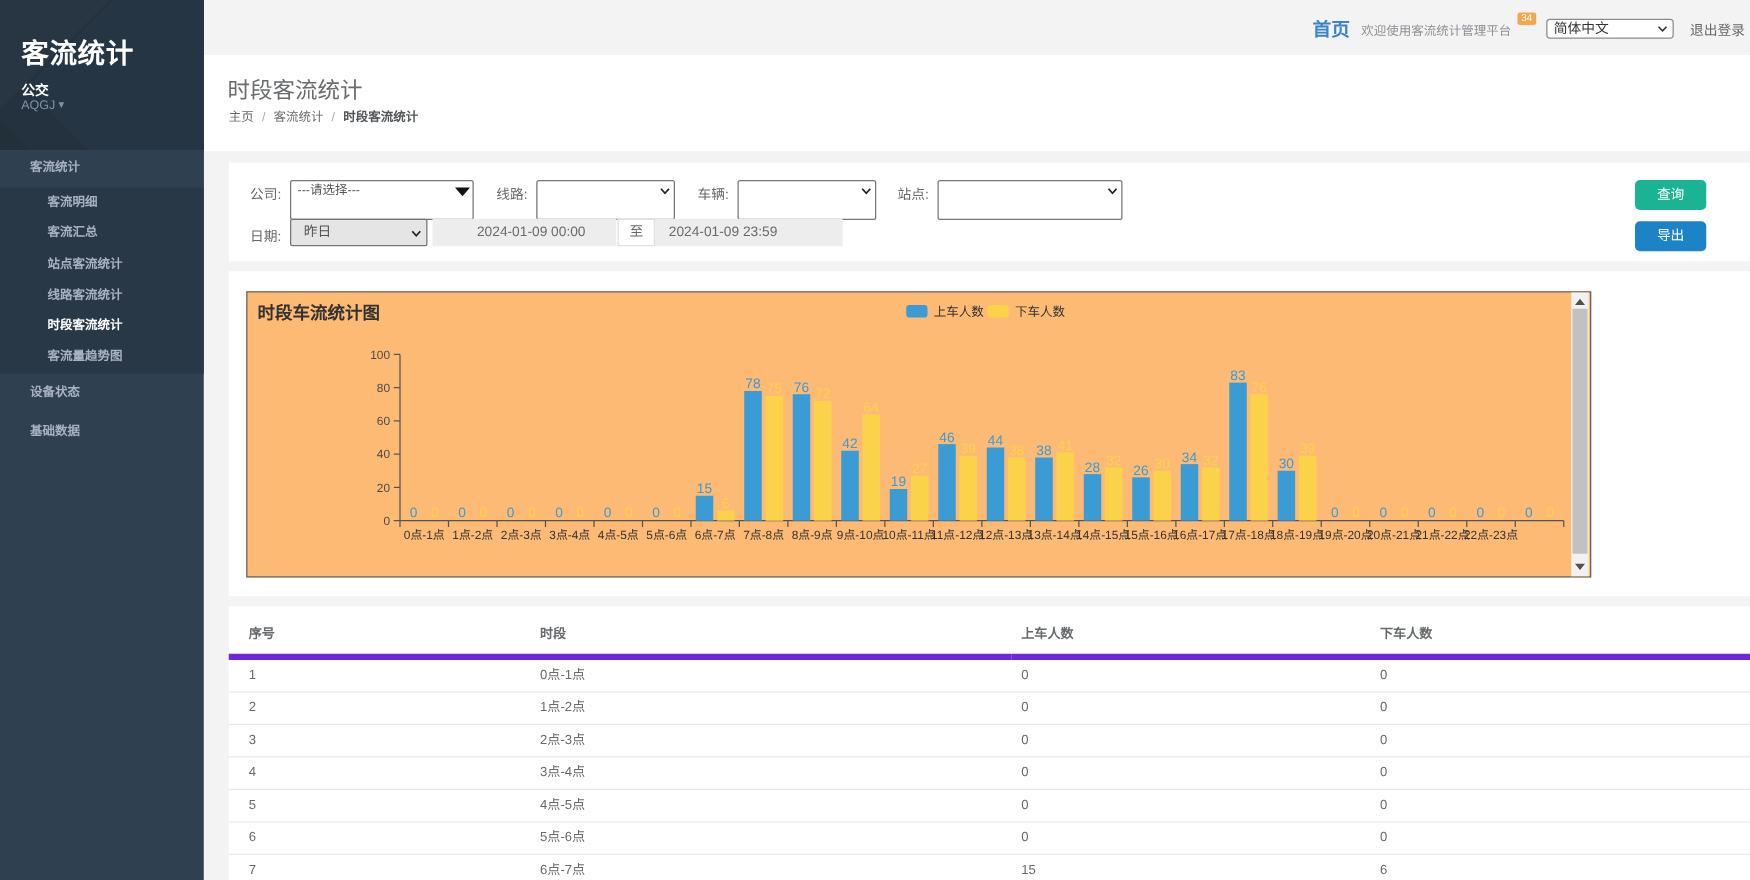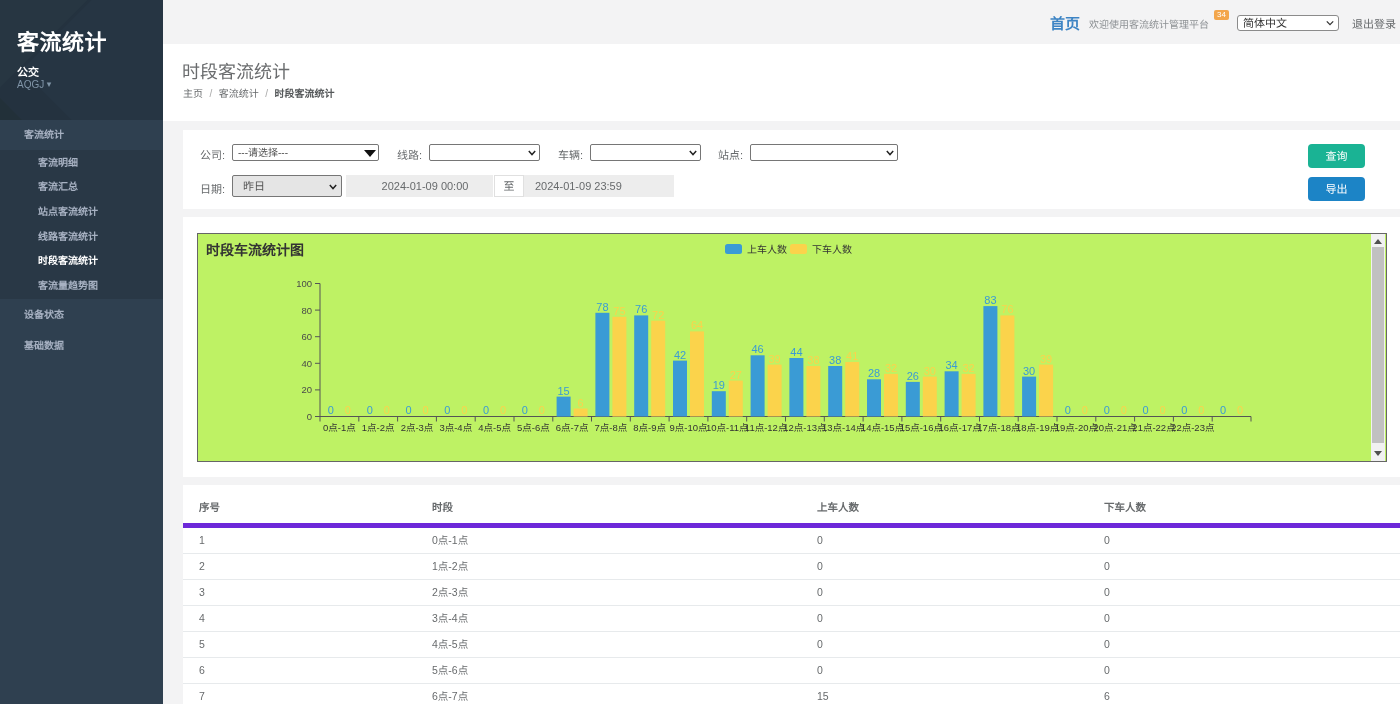--- a/index.html
+++ b/index.html
@@ -36,32 +36,32 @@
 #heading .crumbs { position:absolute; left:20px; top:41px; font-size:10px; color:#676a6c; }
 #heading .crumbs b { color:#55585a; }
 #heading .crumbs .sep { color:#aaa; padding:0 6.5px; }
 
 .panel { position:absolute; left:183px; width:1217px; background:#fff; }
 #p-filter { top:130px; height:79px; }
 #p-chart  { top:217px; height:260px; }
 #p-table  { top:485px; height:219px; }
 
 .flabel { position:absolute; font-size:11px; color:#676a6c; }
-.sel { position:absolute; height:17px; background:#fff; border:1px solid #767676; border-radius:2px; font-size:10px; color:#555; line-height:15px; padding-left:5px; }
+.sel { position:absolute; height:32px; background:#fff; border:1px solid #767676; border-radius:2px; font-size:10px; color:#555; line-height:15px; padding-left:5px; }
 .sel .chev { position:absolute; right:3px; top:5px; }
 .sel .tri { position:absolute; right:2px; top:5px; width:0; height:0; border-left:6px solid transparent; border-right:6px solid transparent; border-top:7px solid #111; }
 .sel2 { position:absolute; height:22px; background:#e5e5e5; border:1px solid #767676; border-radius:2px; font-size:11px; color:#555; line-height:20px; padding-left:10px; }
 .sel2 .chev { position:absolute; right:4px; top:8px; }
 .dinput { position:absolute; height:22px; background:#ededed; font-size:11px; color:#676a6c; line-height:22px; padding-left:11px; }
 .addon { position:absolute; height:22px; background:#fff; border:1px solid #e0e0e0; font-size:11px; color:#676a6c; line-height:20px; text-align:center; }
 .btn { position:absolute; left:1125px; width:57px; height:24px; border:none; border-radius:4px; color:#fff; font-size:11px; text-align:center; line-height:24px; font-family:"Liberation Sans", sans-serif; }
 .btn-q { top:14px; background:#1ab394; }
 .btn-e { top:47px; background:#1c84c6; }
 
-#chartbox { position:absolute; left:14px; top:16px; width:1190px; height:229px; border:1px solid #666; background:#bef264; }
+#chartbox { position:absolute; left:14px; top:16px; width:1076px; height:229px; border:1px solid #666; background:#fdba74; }
 #chartbox .ctitle { position:absolute; left:8px; top:5px; font-size:14px; font-weight:bold; color:#333; }
 #legend { position:absolute; left:527px; top:7px; font-size:10px; color:#333; }
 #legend .sw { display:inline-block; width:17px; height:10px; border-radius:2.5px; vertical-align:-1px; }
 #legend .t { padding:0 3px 0 5px; }
 
 #sbar { position:absolute; right:1px; top:0px; width:14px; height:227px; background:#f1f1f1; }
 #sbar .thumb { position:absolute; left:1px; top:13px; width:12px; height:196px; background:#c1c1c1; }
 #sbar .ar { position:absolute; left:3px; width:0; height:0; border-left:4px solid transparent; border-right:4px solid transparent; }
 #sbar .up { top:5px; border-bottom:5px solid #505050; }
 #sbar .dn { bottom:5px; border-top:5px solid #505050; }

